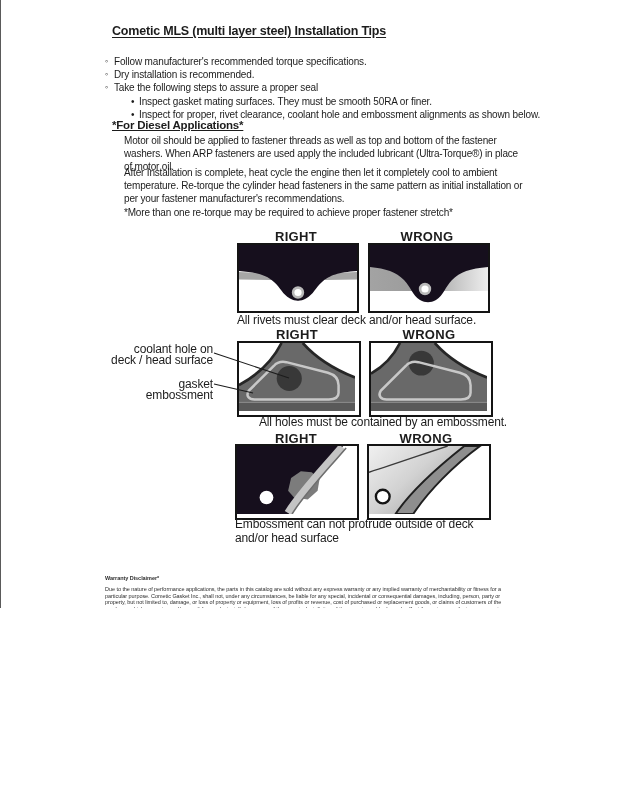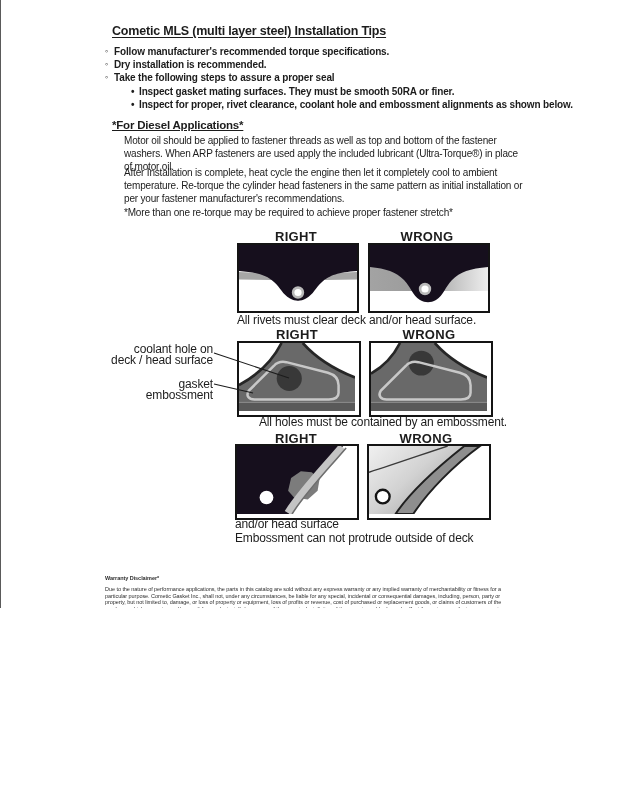--- a/index.html
+++ b/index.html
@@ -29,21 +29,21 @@
 </style>
 </head>
 <body>
 
 <div class="page">
 
   <div class="left-rule"></div>
 
   <div class="abs title" style="left:112px;top:24px;">Cometic MLS (multi layer steel) Installation Tips</div>
 
-  <div class="abs bullets" style="left:105px;top:45px;font-weight:bold;">
+  <div class="abs bullets" style="left:105px;top:55px;">
     <div class="b-line"><span class="b-mark">◦</span><span>Follow manufacturer's recommended torque specifications.</span></div>
     <div class="b-line"><span class="b-mark">◦</span><span>Dry installation is recommended.</span></div>
     <div class="b-line"><span class="b-mark">◦</span><span>Take the following steps to assure a proper seal</span></div>
     <div class="b-line b-sub"><span class="b-mark">•</span><span>Inspect gasket mating surfaces.  They must be smooth 50RA or finer.</span></div>
     <div class="b-line b-sub"><span class="b-mark">•</span><span>Inspect for proper, rivet clearance, coolant hole and embossment alignments as shown below.</span></div>
   </div>
 
   <div class="abs h2" style="left:112px;top:119px;text-decoration:underline;">*For Diesel Applications*</div>
   <div class="abs body-p" style="left:112px;top:134px;">Motor oil should be applied to fastener threads as well as top and bottom of the fastener washers. When ARP fasteners are used apply the included lubricant (Ultra-Torque®) in place of motor oil.</div>
   <div class="abs body-p" style="left:112px;top:166px;">After Installation is complete, heat cycle the engine then let it completely cool to ambient temperature. Re-torque the cylinder head fasteners in the same pattern as initial installation or per your fastener manufacturer's recommendations.</div>
@@ -153,22 +153,22 @@
       </defs>
       <rect width="118" height="70" fill="#ffffff"></rect>
       <path d="M0,0 L97,0 C72,20 44,44 27,70 L0,70 Z" fill="url(#g-r3w)"></path>
       <path d="M97,0 C72,20 44,44 27,70 L45,70 C60,47 86,20 113,0 Z" fill="#8e8e8e" stroke="#1f1f1f" stroke-width="2"></path>
       <path d="M0,27 C28,18 56,8 80,0" fill="none" stroke="#3a3a3a" stroke-width="1.4"></path>
       <circle cx="14" cy="52" r="7" fill="#ffffff" stroke="#141414" stroke-width="2.4"></circle>
     </svg>
   </div>
 
   <div class="abs caption" style="left:235px;top:517px;">
+    <div>Embossment can not protrude outside of deck</div>
     <div>and/or head surface</div>
-    <div>Embossment can not protrude outside of deck</div>
   </div>
 
   <div class="abs legal" style="left:105px;top:575px;">
     <div class="lg-h">Warranty Disclaimer*</div>
     <div class="lg-b">
       <p>Due to the nature of performance applications, the parts in this catalog are sold without any express warranty or any implied warranty of merchantability or fitness for a particular purpose.  Cometic Gasket Inc., shall not, under any circumstances, be liable for any special, incidental or consequential damages, including, person, party or property, but not limited to, damage, or loss of property or equipment, loss of profits or revenue, cost of purchased or replacement goods, or claims of customers of the purchase, which may arise and/or result from sale, installation or use of these parts.  Installation of these parts could adversely affect the motor manufacturers warranty coverage.</p>
     </div>
     <div class="lg-b">
       <p>VENUE-The agreed upon venue, in the event of dispute whatsoever between the parties, whether instituted by either party, including, but not limited to, contract terms, payment terms, delivery, type, defects, sufficiency of product, shall be the Court of Common Pleas, Lake County, Ohio or the Painesville Municipal Court, Lake County, Ohio, depending on the amount in controversy.</p>
       <p>This agreement shall be governed by and construed under the laws of the State of Ohio.</p>

